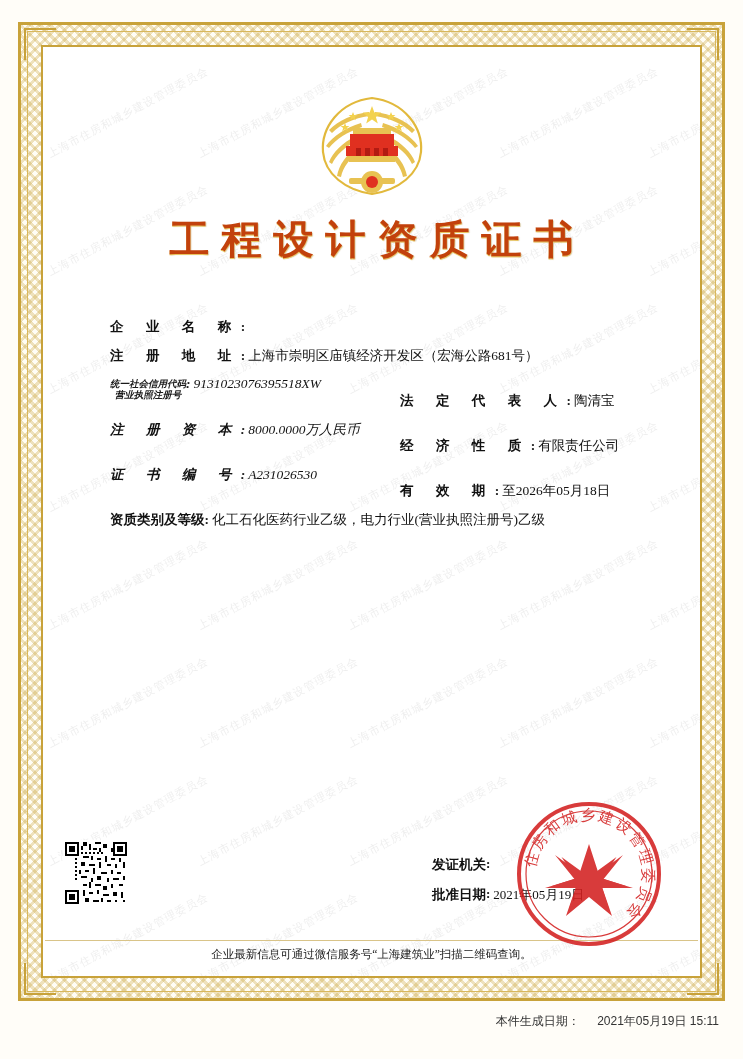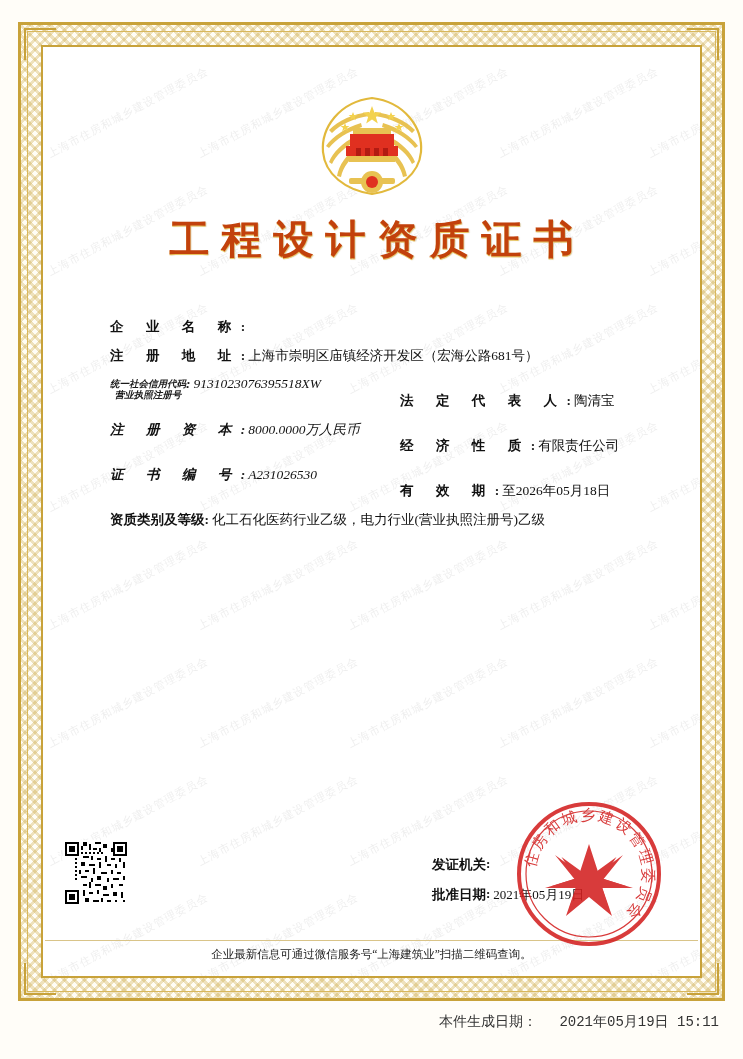--- a/index.html
+++ b/index.html
@@ -197,24 +197,24 @@
     left: 45px; right: 45px;
     top: 940px;
     border-top: 1px solid #d9c489;
   }
 
   
   #generated {
     position: absolute;
     right: 24px;
     top: 1013px;
-    font-size: 14px;
+    font-size: 12px;
     color: #333;
     z-index: 6;
-    font-family: Liberation Mono, monospace;
+    font-family: Liberation Sans, sans-serif;
   }
   #generated .gen-label { margin-right: 14px; }
 </style>
 </head>
 <body>
 
 <div id="page">
 
   <div class="border-frame" id="border-outer"></div>
   <div class="border-frame" id="border-mid"></div>

